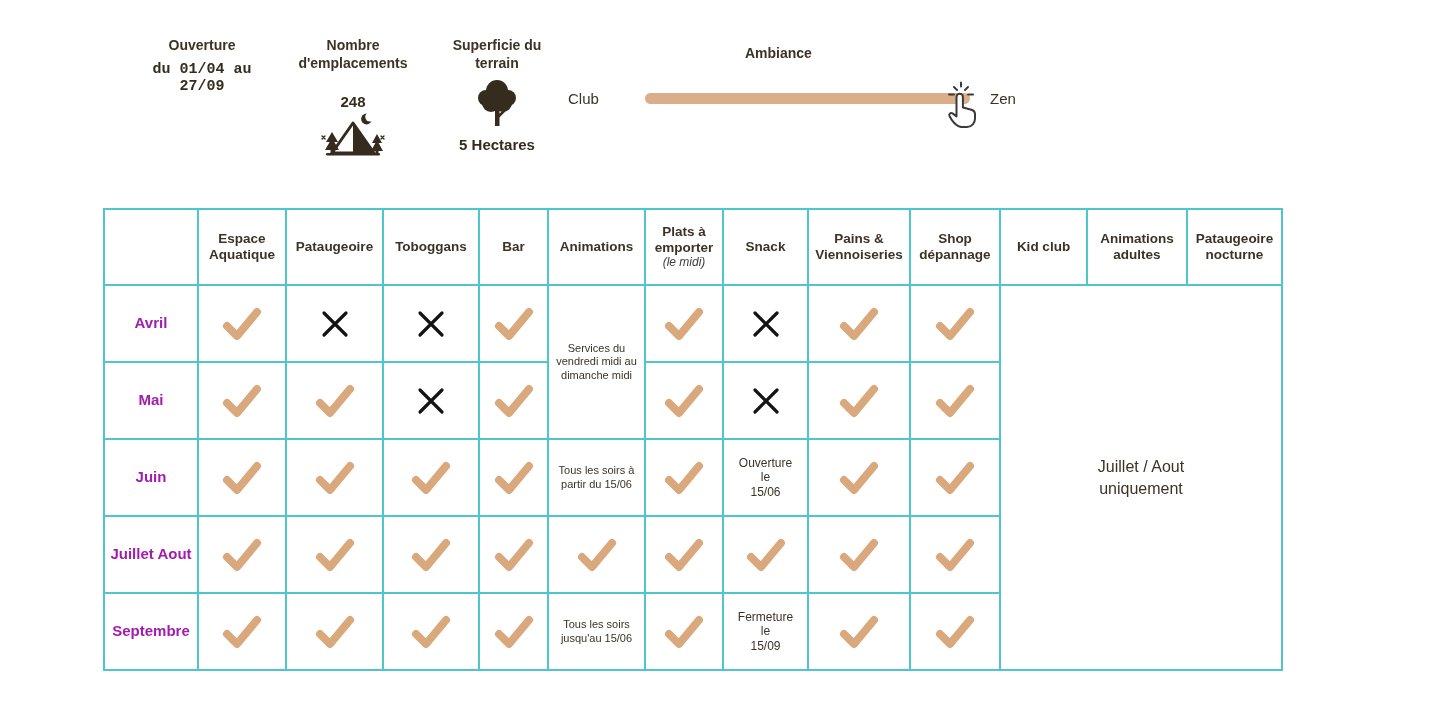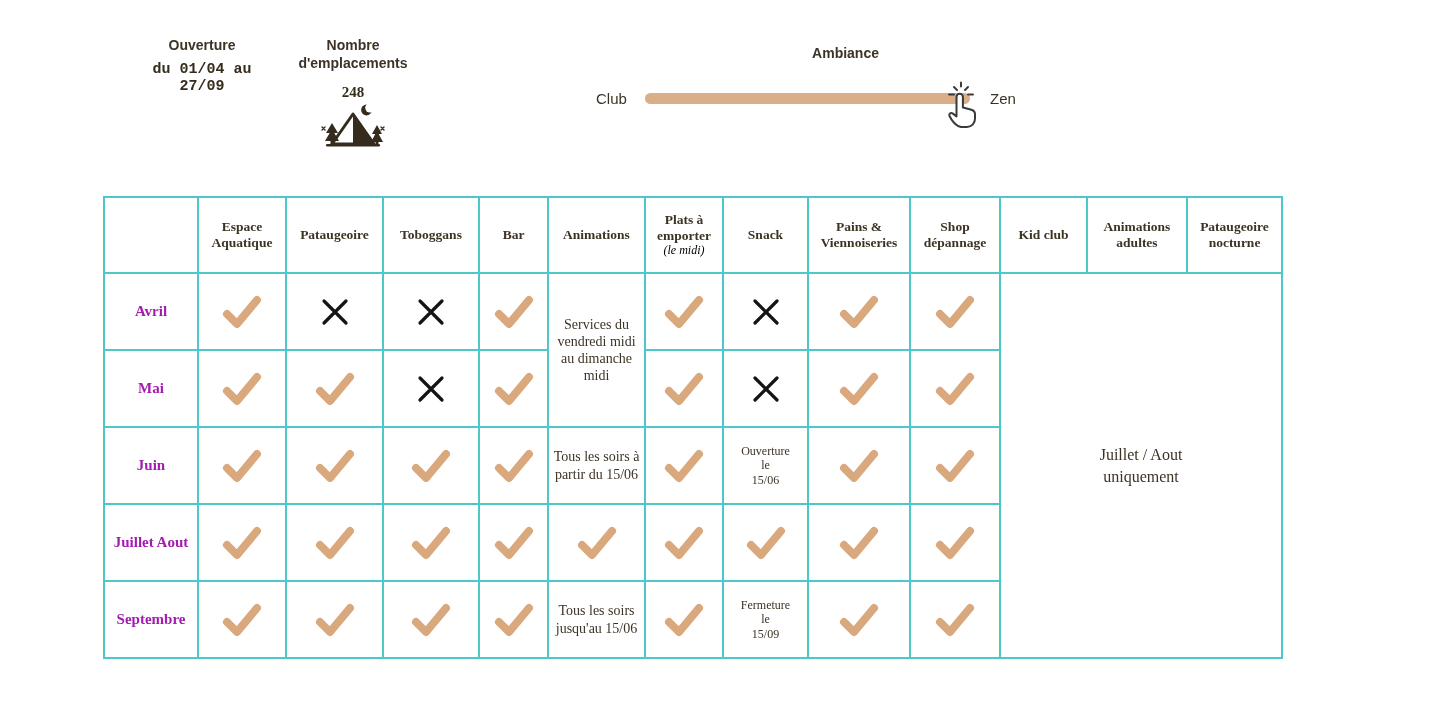--- a/index.html
+++ b/index.html
@@ -8,46 +8,46 @@
     font-family:"Liberation Sans",sans-serif;color:#3c3325;
   }
   
   .info-block{position:absolute;display:flex;flex-direction:column;align-items:center;text-align:center;}
   .info-label{font-size:14px;font-weight:600;line-height:1.3;color:#3c3325;}
   .info-value{font-size:15px;font-weight:bold;color:#352c1e;}
   #block-ouverture{left:126px;top:36px;width:152px;}
   #block-ouverture .icon-wrap{margin-top:4px;}
   #block-ouverture .info-value{margin-top:7px;font-family:Liberation Mono, monospace;}
   #block-emplacements{left:288px;top:36px;width:130px;}
-  #block-emplacements .info-value{margin-top:12px;font-family:Liberation Serif, serif;}
+  #block-emplacements .info-value{margin-top:21px;}
   #block-emplacements .icon-wrap{margin-top:2px;}
   #block-superficie{left:434px;top:36px;width:126px;}
   #block-superficie .icon-wrap{margin-top:6px;}
   #block-superficie .info-value{margin-top:4px;}
-  #ambiance-label{position:absolute;left:745px;top:44px;width:134px;text-align:right;}
+  #ambiance-label{position:absolute;left:745px;top:44px;width:134px;text-align:left;}
   .slider-end-label{position:absolute;top:90px;font-size:15px;color:#3c3325;}
-  #club-label{left:596px;}
+  #club-label{left:568px;}
   #zen-label{left:990px;}
   #ambiance-bar{position:absolute;left:645px;top:93px;width:325px;height:11px;border-radius:6px;background:#d9ae88;}
   #hand-cursor{position:absolute;left:944px;top:80px;}
   
   #services-table{
-    position:absolute;left:103px;top:196px;width:1178px;
-    border-collapse:collapse;table-layout:fixed;font-family:Liberation Serif, serif;
+    position:absolute;left:103px;top:208px;width:1178px;
+    border-collapse:collapse;table-layout:fixed;
   }
   #services-table th,#services-table td{
     border:2px solid #4fc6ca;text-align:center;vertical-align:middle;
     padding:2px;overflow:hidden;
   }
   #services-table thead tr{height:76px;}
   #services-table tbody tr{height:77px;}
   .hlabel{font-size:13.5px;font-weight:bold;line-height:1.18;color:#3c3325;}
-  .hsub{font-size:12px;font-style:italic;font-weight:normal;line-height:1.1;color:#000000;}
+  .hsub{font-size:12px;font-style:italic;font-weight:normal;line-height:1.1;color:#404040;}
   th.month{font-size:15px;font-weight:bold;color:#a21caf;line-height:1.25;}
-  td.txt{font-size:14px;line-height:1.22;color:#3c3325;white-space:pre-line;}
+  td.txt{font-size:11px;line-height:1.22;color:#3c3325;white-space:pre-line;}
   td.txt.small{font-size:12px;}
   td.txt.big{font-size:16px;line-height:1.35;color:#3c3325;}
   td svg{display:block;margin:0 auto;}
 </style>
 </head>
 <body>
 
 <div class="canvas">
 
   <div class="info-block" id="block-ouverture">
@@ -67,20 +67,35 @@
         <circle cx="50" cy="4.8" r="4.8" fill="#fff"></circle>
         <path d="M12 20 L6 30 H18 Z M12 26 L5 38 H19 Z" fill="#352c1e"></path>
         <rect x="10.5" y="38" width="3" height="5" fill="#352c1e"></rect>
         <path d="M57 22 L52 31 H62 Z M57 28 L51 39 H63 Z" fill="#352c1e"></path>
         <rect x="55.5" y="39" width="3" height="4" fill="#352c1e"></rect>
         <path d="M2 24 l3 3 M5 24 l-3 3 M64 24 l-3 3 M61 24 l3 3" stroke="#352c1e" stroke-width="1.4" stroke-linecap="round"></path>
       </svg>
     </div>
   </div>
 
+  <div class="info-block" id="block-superficie">
+    <div class="info-label">Superficie du terrain</div>
+    <div class="icon-wrap">
+      <svg width="44" height="50" viewBox="0 0 44 50">
+        <circle cx="22" cy="13" r="11" fill="#352c1e"></circle>
+        <circle cx="11" cy="20" r="8" fill="#352c1e"></circle>
+        <circle cx="33" cy="20" r="8" fill="#352c1e"></circle>
+        <circle cx="16" cy="25" r="9" fill="#352c1e"></circle>
+        <circle cx="28" cy="25" r="9" fill="#352c1e"></circle>
+        <path d="M20 30 h4.5 v18 h-4.5 z" fill="#352c1e"></path>
+        <path d="M22 40 l7 -7" stroke="#352c1e" stroke-width="2.6" stroke-linecap="round"></path>
+      </svg>
+    </div>
+    <div class="info-value">5 Hectares</div>
+  </div>
 
   <div class="info-label" id="ambiance-label">Ambiance</div>
   <div class="slider-end-label" id="club-label">Club</div>
   <div id="ambiance-bar"></div>
   <div id="hand-cursor">
     <svg width="40" height="52" viewBox="0 0 40 52">
       <g stroke="#3a3a3a" stroke-width="2" stroke-linecap="round" fill="none">
         <path d="M10 7 L13 10"></path>
         <path d="M17 2.5 L17 6.5"></path>
         <path d="M24 7 L21 10"></path>

